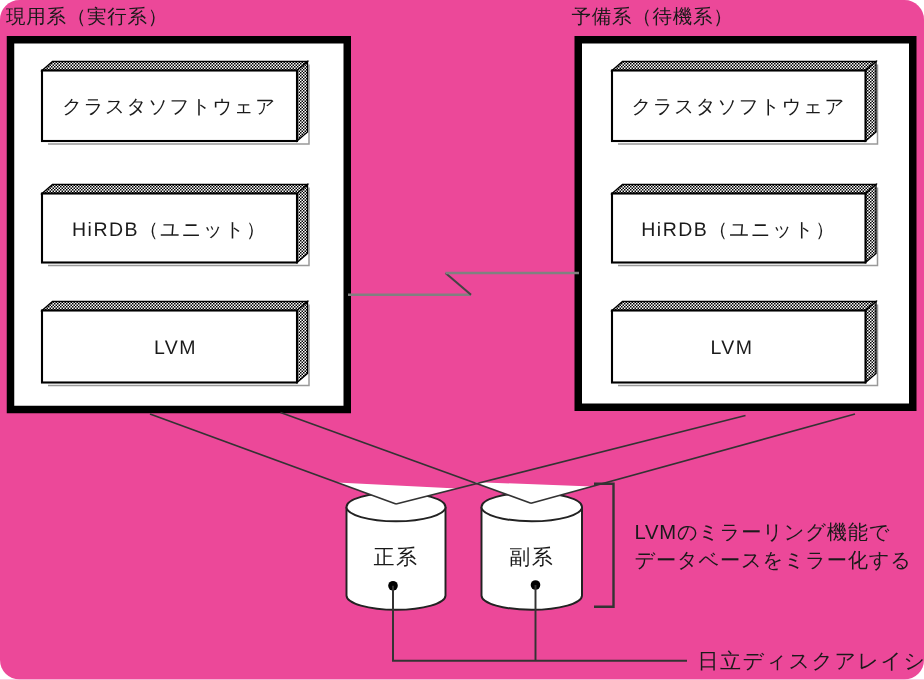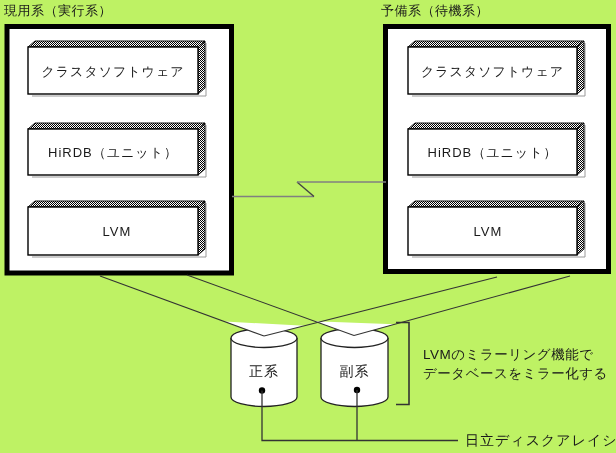--- a/index.html
+++ b/index.html
@@ -5,22 +5,23 @@
   html, body {
     margin: 0;
     padding: 0;
     background: #ffffff;
     font-family: "Liberation Sans", sans-serif;
   }
   .stage {
     position: relative;
     width: 616px;
     height: 453px;
-    background: #bef264;
+    background: #ec4899;
     overflow: hidden;
+    border-radius: 13px;
   }
   svg text {
     fill: #1a1a1a;
     font-family: "Liberation Sans", sans-serif;
   }
   .title-text   { font-size: 13px; letter-spacing: 0.5px; }
   .module-text  { font-size: 13px; letter-spacing: 1px; }
   .disk-text    { font-size: 14px; letter-spacing: 1px; }
   .note-text    { font-size: 13.5px; letter-spacing: 0.5px; }
   .array-text   { font-size: 14px; letter-spacing: 1px; }

